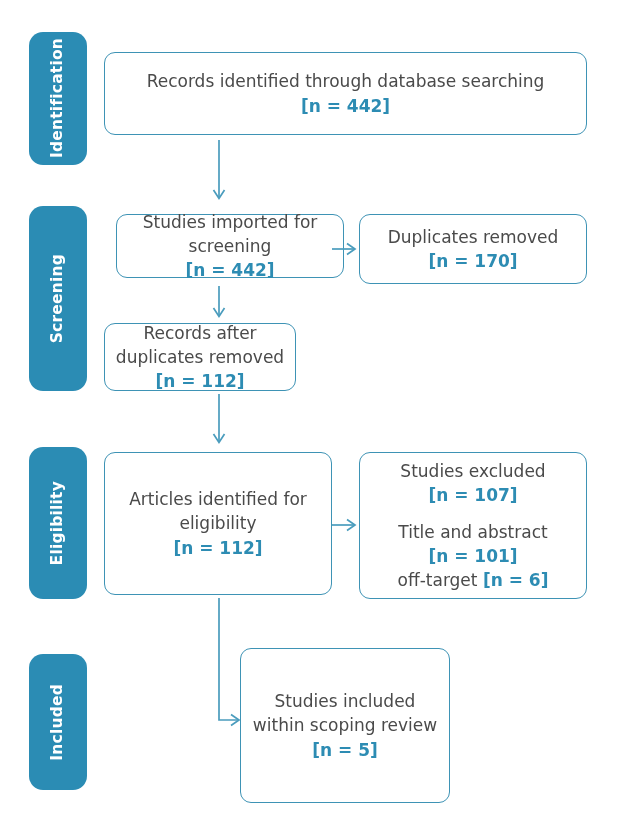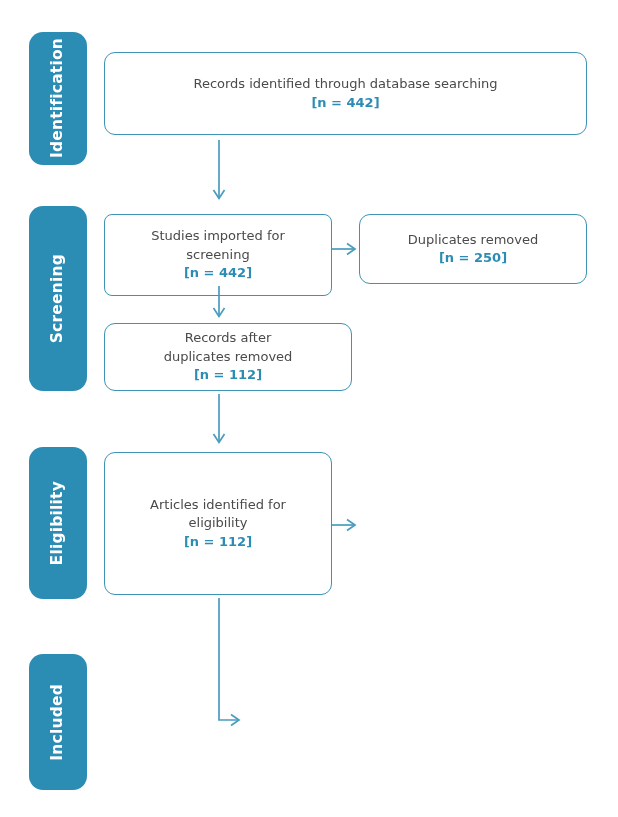--- a/index.html
+++ b/index.html
@@ -44,21 +44,21 @@
     box-sizing: border-box;
     background: #ffffff;
     border: 1.6px solid #3e93b5;
     border-radius: 11px;
     display: flex;
     align-items: center;
     justify-content: center;
     text-align: center;
   }
   .box-text {
-    font-size: 13px;
+    font-size: 17px;
     color: #4a4a4a;
     line-height: 1.42;
     padding: 0 10px;
   }
   .num {
     color: #2d8cb3;
     font-weight: bold;
     margin-top: 40px;
   }
   .lbl {
@@ -111,46 +111,46 @@
       <span class="lbl">Records identified through database searching</span><br>
       <span class="num">[n = 442]</span>
     </div>
   </div>
 
   <svg class="conn" style="left:210px; top:140px;" width="20" height="66">
     <line x1="9" y1="0" x2="9" y2="58"></line>
     <polyline class="head" points="3.5,50 9,58.5 14.5,50"></polyline>
   </svg>
 
-  <div class="flow-box" style="left:104px; top:214px; width:228px; height:82px;border-radius:8px;">
+  <div class="flow-box" style="left:116px; top:214px; width:228px; height:64px;">
     <div class="box-text">
       <span class="lbl">Studies imported for</span><br>
       <span class="lbl">screening</span><br>
       <span class="num">[n = 442]</span>
     </div>
   </div>
 
   <svg class="conn" style="left:332px; top:240px;" width="28" height="20">
     <line x1="0" y1="9" x2="22" y2="9"></line>
     <polyline class="head" points="15,3.5 23,9 15,14.5"></polyline>
   </svg>
 
   <div class="flow-box" style="left:359px; top:214px; width:228px; height:70px;">
     <div class="box-text">
       <span class="lbl">Duplicates removed</span><br>
-      <span class="num">[n = 250]</span>
+      <span class="num">[n = 170]</span>
     </div>
   </div>
 
   <svg class="conn" style="left:210px; top:286px;" width="20" height="38">
     <line x1="9" y1="0" x2="9" y2="30"></line>
     <polyline class="head" points="3.5,22 9,30.5 14.5,22"></polyline>
   </svg>
 
-  <div class="flow-box" style="left:104px; top:323px; width:248px; height:68px;">
+  <div class="flow-box" style="left:104px; top:323px; width:192px; height:68px;">
     <div class="box-text">
       <span class="lbl">Records after</span><br>
       <span class="lbl">duplicates removed</span><br>
       <span class="num">[n = 112]</span>
     </div>
   </div>
 
   <svg class="conn" style="left:210px; top:394px;" width="20" height="56">
     <line x1="9" y1="0" x2="9" y2="48"></line>
     <polyline class="head" points="3.5,40 9,48.5 14.5,40"></polyline>
@@ -162,20 +162,37 @@
       <span class="lbl">eligibility</span><br>
       <span class="num">[n = 112]</span>
     </div>
   </div>
 
   <svg class="conn" style="left:332px; top:516px;" width="28" height="20">
     <line x1="0" y1="9" x2="22" y2="9"></line>
     <polyline class="head" points="15,3.5 23,9 15,14.5"></polyline>
   </svg>
 
+  <div class="flow-box" style="left:359px; top:452px; width:228px; height:147px;">
+    <div class="box-text">
+      <span class="lbl">Studies excluded</span><br>
+      <span class="num">[n = 107]</span>
+      <span class="spacer-line"></span>
+      <span class="lbl">Title and abstract</span><br>
+      <span class="num">[n = 101]</span><br>
+      <span class="lbl">off-target </span><span class="num">[n = 6]</span>
+    </div>
+  </div>
 
   <svg class="conn" style="left:210px; top:598px;" width="40" height="132">
     <polyline points="9,0 9,122 28,122"></polyline>
     <polyline class="head" points="21,116.5 29,122 21,127.5"></polyline>
   </svg>
 
+  <div class="flow-box" style="left:240px; top:648px; width:210px; height:155px;">
+    <div class="box-text">
+      <span class="lbl">Studies included</span><br>
+      <span class="lbl">within scoping review</span><br>
+      <span class="num">[n = 5]</span>
+    </div>
+  </div>
 
 </div>
 
 </body></html>

